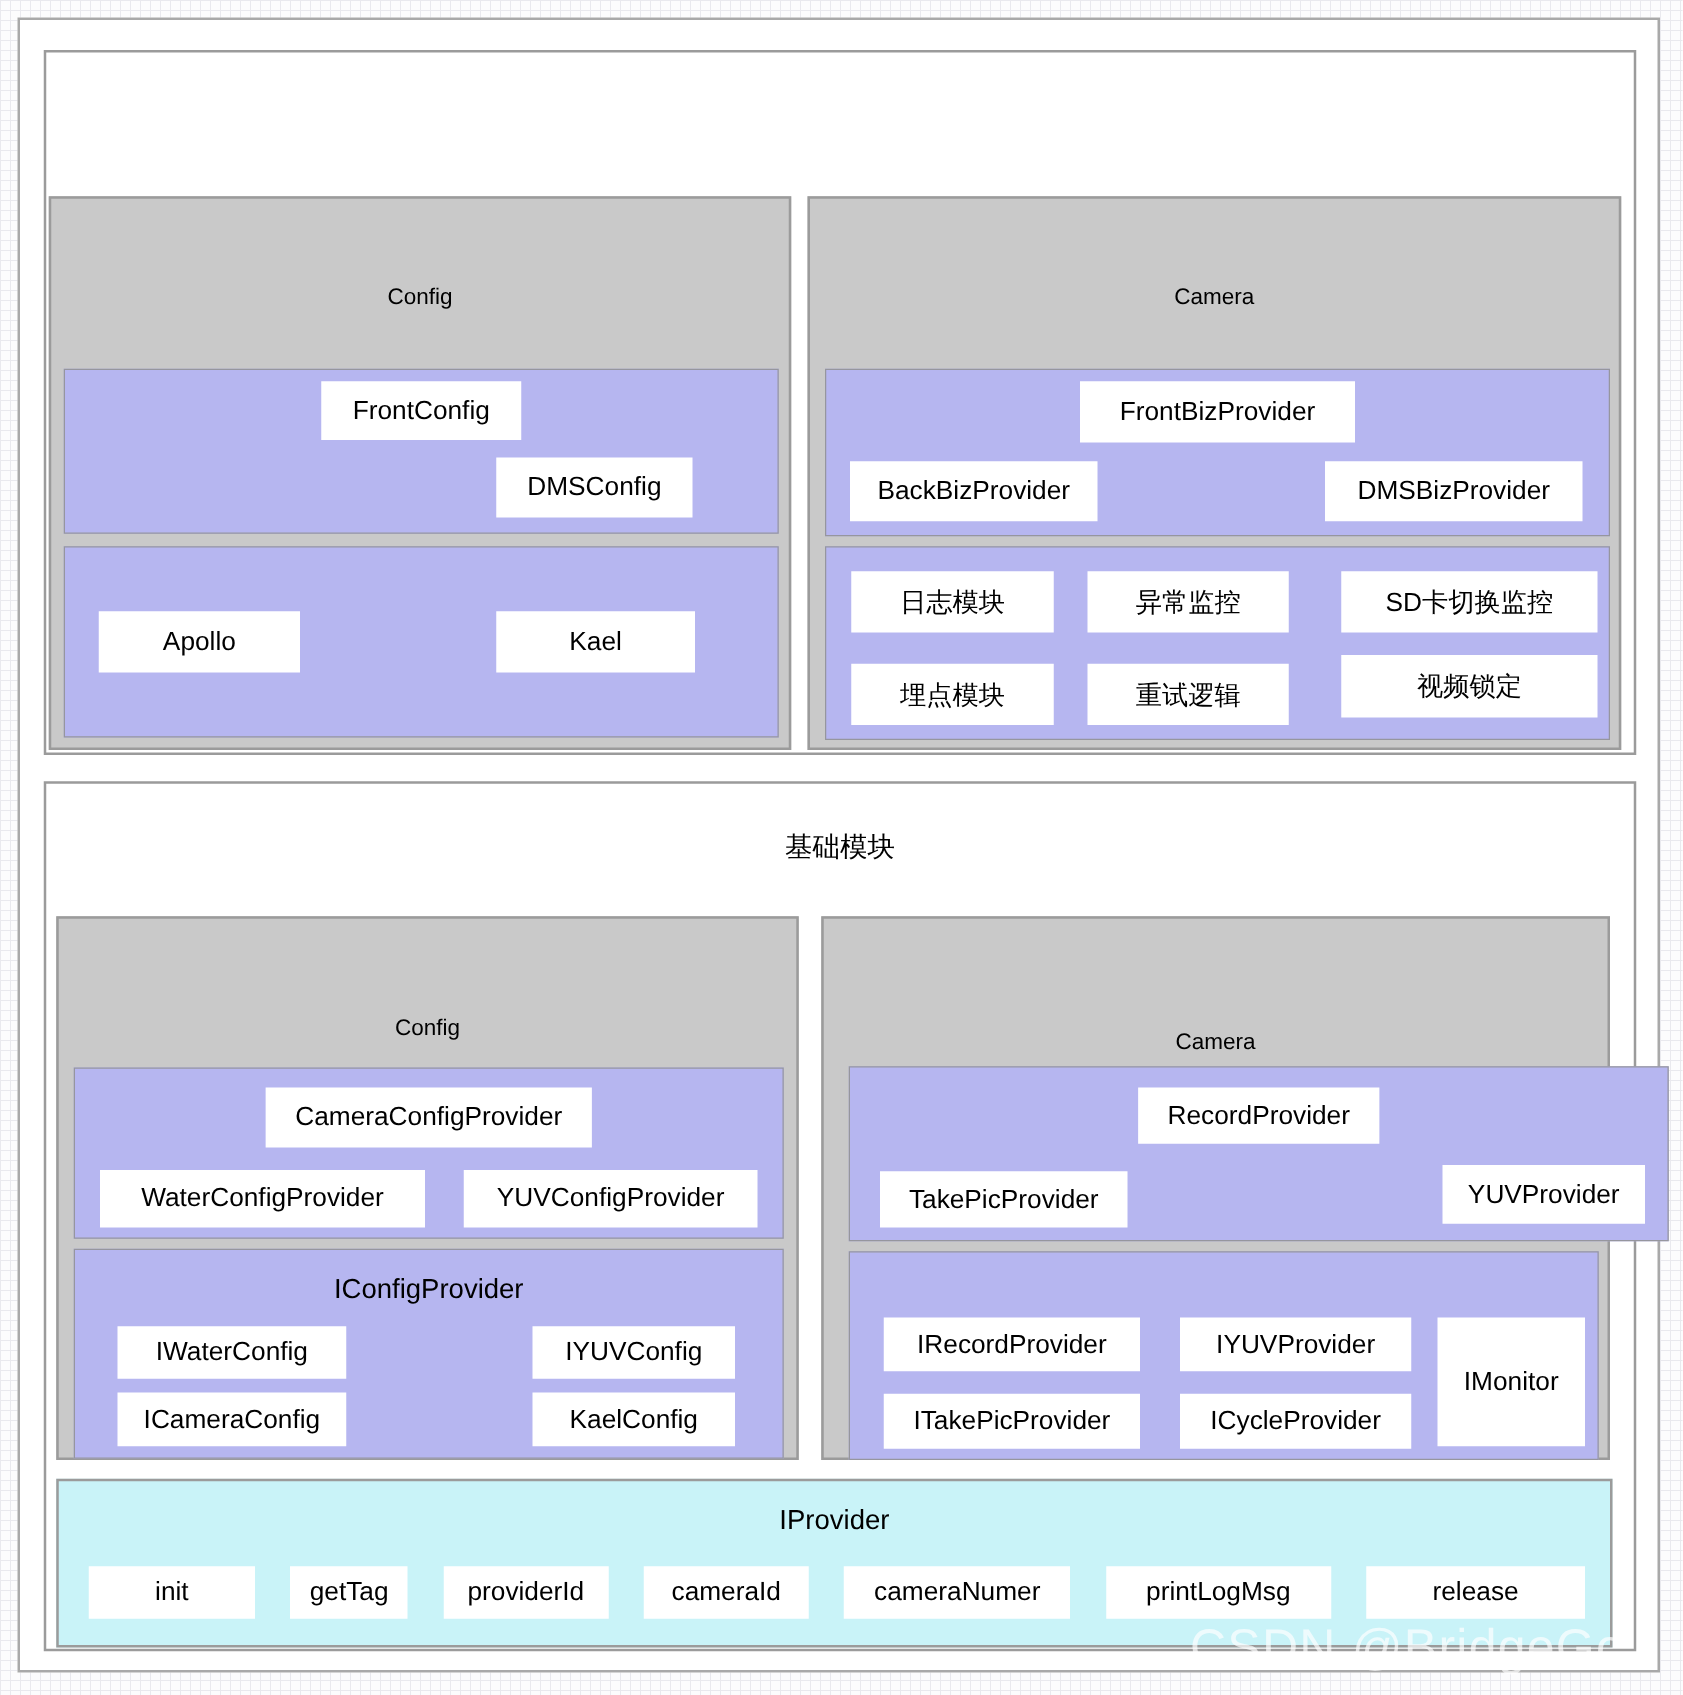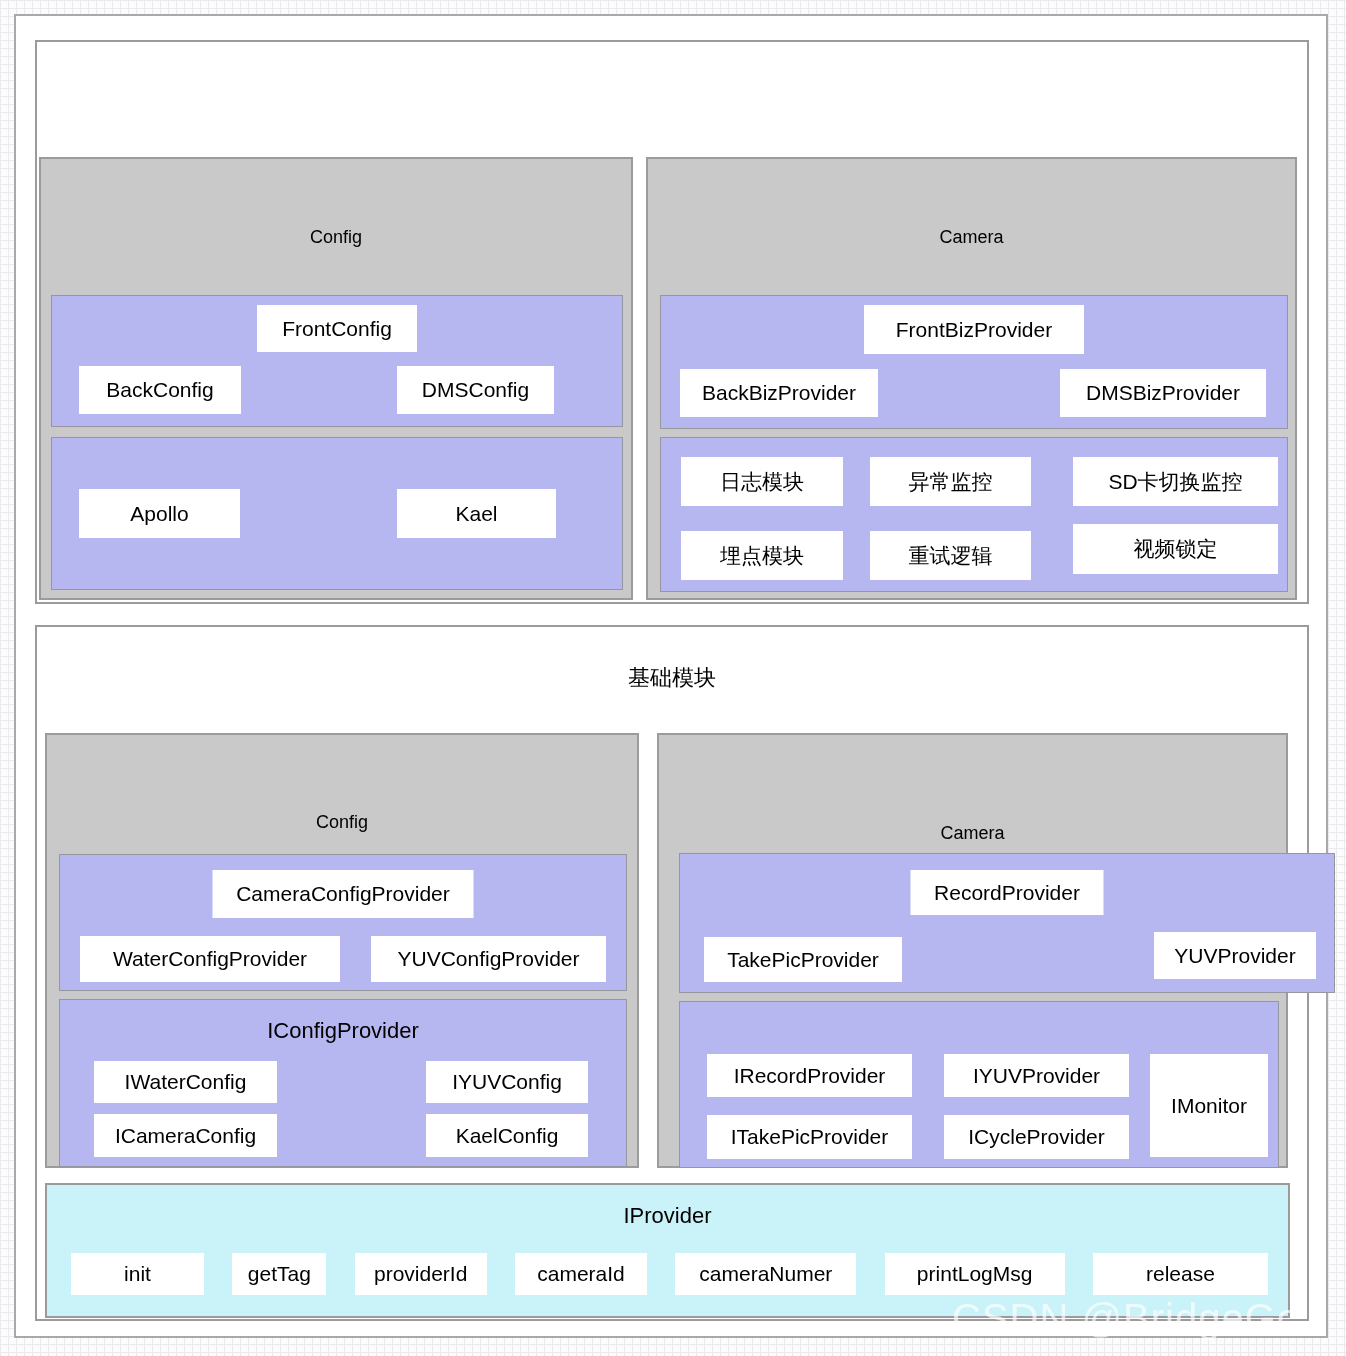--- a/index.html
+++ b/index.html
@@ -82,21 +82,20 @@
 
 <div class="page">
 
   <section class="module" style="left:19px; top:24px; width:1274px; height:564px;">
 
     <div class="graybox" style="left:2px; top:115px; width:594px; height:443px;">
       <div class="gray-title" style="top:31px;">Config</div>
 
       <div class="purple" style="left:10px; top:136px; width:572px; height:132px;">
         <div class="wbox centered" style="top:9px; height:47px; min-width:160px;">FrontConfig</div>
-        <div class="wbox" style="top:70px; left:27px; height:48px; min-width:162px;">BackConfig</div>
         <div class="wbox" style="top:70px; right:68px; height:48px; min-width:157px;">DMSConfig</div>
       </div>
 
       <div class="purple" style="left:10px; top:278px; width:572px; height:153px;">
         <div class="wbox" style="top:51px; left:27px; height:49px; min-width:161px;">Apollo</div>
         <div class="wbox" style="top:51px; right:66px; height:49px; min-width:159px;">Kael</div>
       </div>
     </div>
 
     <div class="graybox" style="left:609px; top:115px; width:651px; height:443px;">

